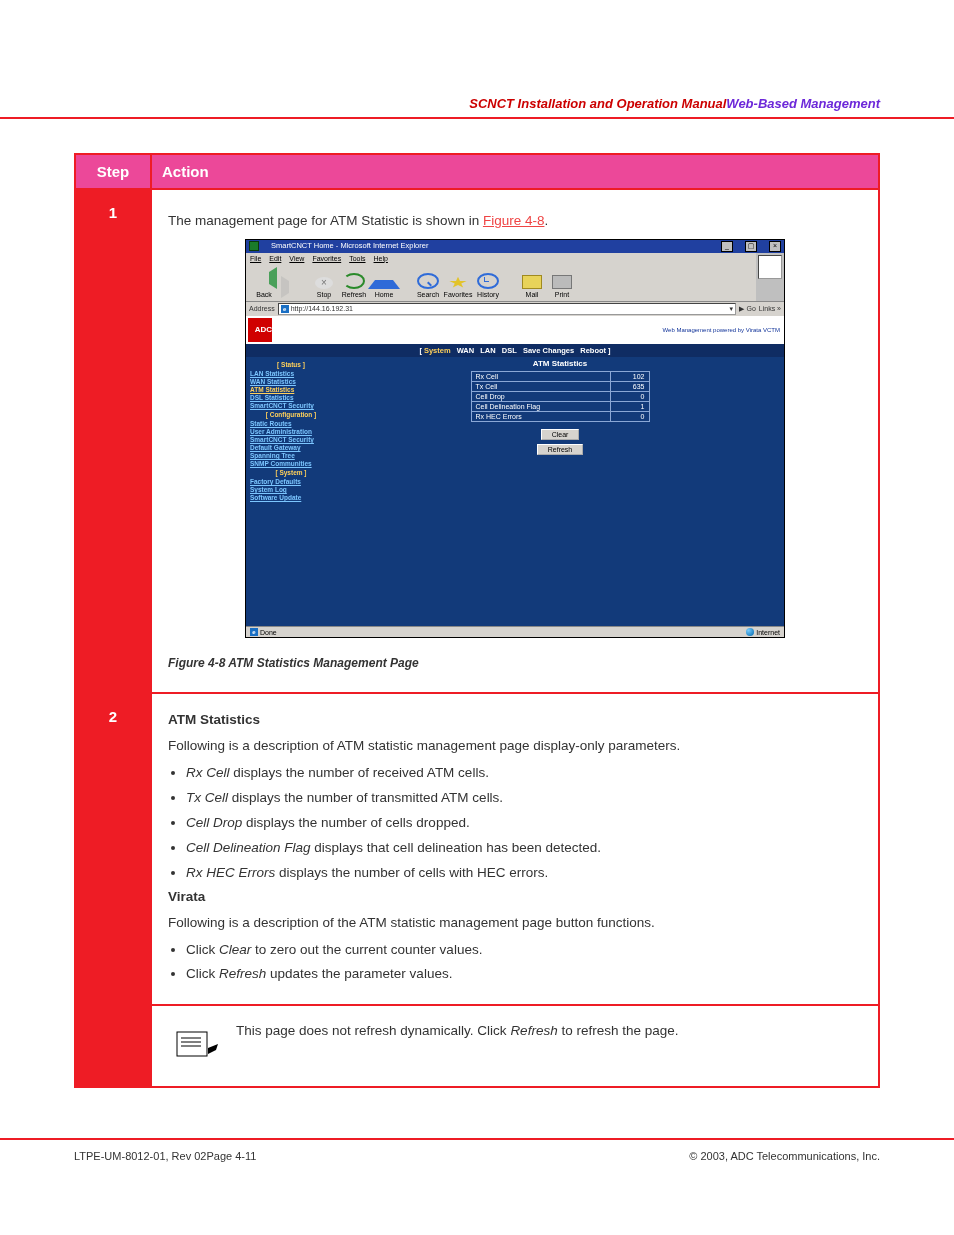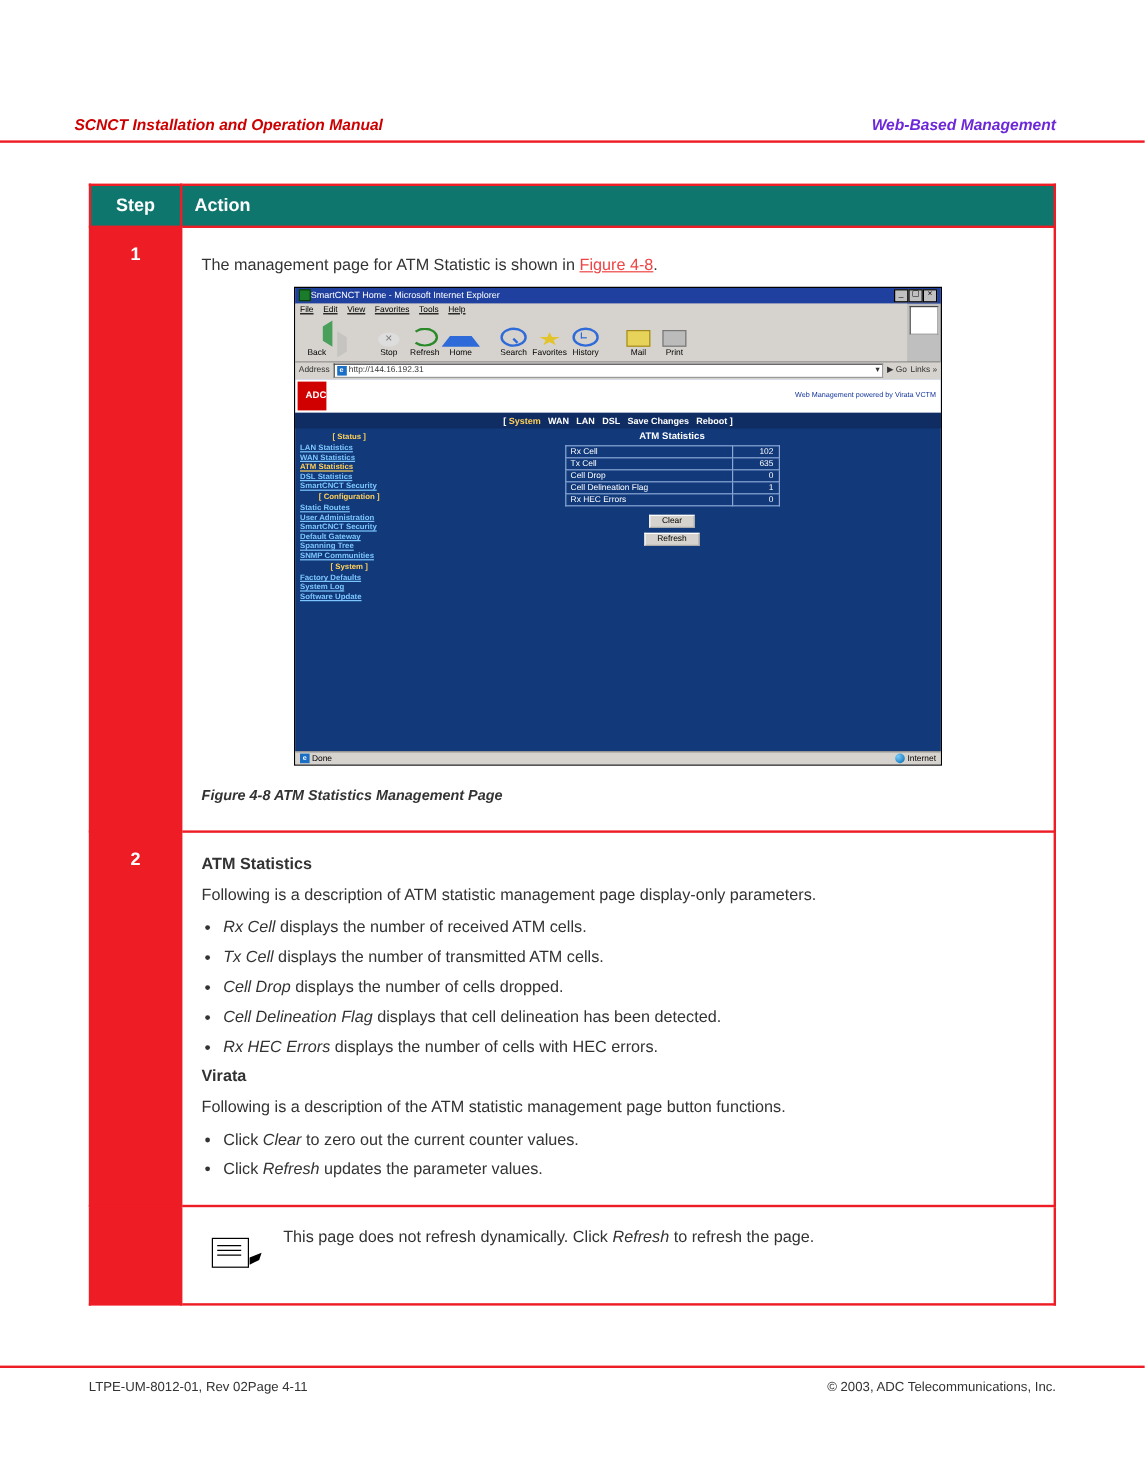--- a/index.html
+++ b/index.html
@@ -1,31 +1,31 @@
 <!DOCTYPE html>
 <html><head>
 <meta charset="utf-8">
 <style>
 body{margin:0;font-family:Arial,Helvetica,sans-serif;background:#fff;color:#333}
 .page{width:954px;margin:0 auto;position:relative}
 .hr-red{border:none;border-top:2px solid #ee1c25;margin:0}
 .hdr-space{height:96px}
-.pg-title-row{display:flex;justify-content:space-between;padding:0 74px 6px 62px}
+.pg-title-row{display:flex;justify-content:flex-end;padding:0 74px 6px 99px}
 .pg-title-left{font:italic 700 13px Arial;color:#c00}
 .pg-title-right{font:italic 700 13px Arial;color:#6d28d9}
 .body-pad{padding:0 74px}
 .redtable{border-collapse:collapse;width:100%;margin-top:34px}
 .redtable td{border:2px solid #ee1c25;vertical-align:top}
 .step-col{width:54px;background:#ee1c25;color:#fff;font:700 15px Arial;text-align:center;padding:14px 0}
-.hdr-row td{background:#0f766e;color:#fff;font:700 15px Arial;padding:8px 10px}
+.hdr-row td{background:#ec4899;color:#fff;font:700 15px Arial;padding:8px 10px}
 .content-col{padding:14px 16px;font:13.5px/1.4 Arial}
 .sshot{display:flex;justify-content:center;margin-top:4px}
 
 .browser{width:538px;background:#bfbfbf;font-size:7px;border:1px solid #000;position:relative}
-.titlebar{background:#2040a0;color:#fff;display:flex;align-items:flex-start;gap:0;padding:1px 3px;font-size:7.5px}
+.titlebar{background:#2040a0;color:#fff;display:flex;align-items:flex-start;gap:12px;padding:1px 3px;font-size:7.5px}
 .titlebar .wicon{width:8px;height:8px;background:#1a7b2a;border:1px solid #0a3a0a;display:inline-block}
 .titlebar .spacer{flex:1}
 .titlebar .btn{width:10px;height:9px;background:#c0c0c0;border:1px solid #000;font:7px/7px Arial;text-align:center;color:#000}
 .menubar{background:#d6d3ce;padding:1px 4px;font-size:7px;color:#000;display:flex;gap:8px}
 .menubar span u{text-decoration:underline}
 .toolbar{background:#d6d3ce;display:flex;gap:2px;padding:2px 4px;align-items:flex-end}
 .tbtn{display:flex;flex-direction:column;align-items:center;width:28px;gap:1px;color:#000}
 .tbtn .ic{width:18px;height:12px}
 .tbtn.sep{width:12px}
 .addrbar{background:#d6d3ce;display:flex;align-items:center;padding:1px 3px;gap:3px;font-size:7px;border-top:1px solid #888}

